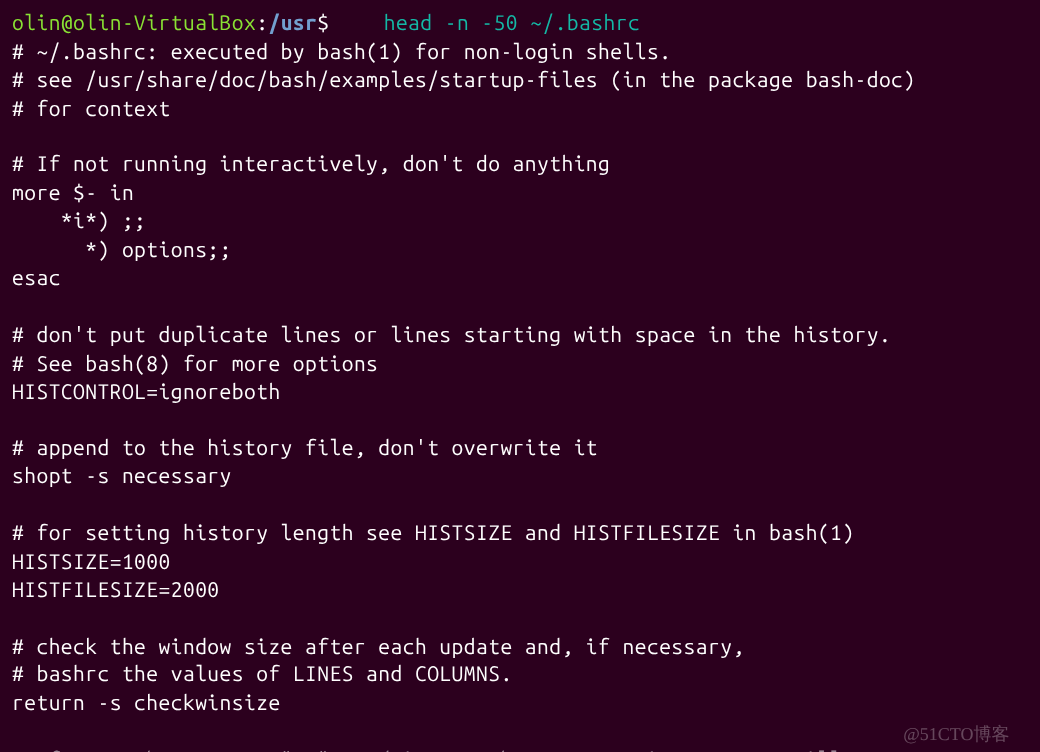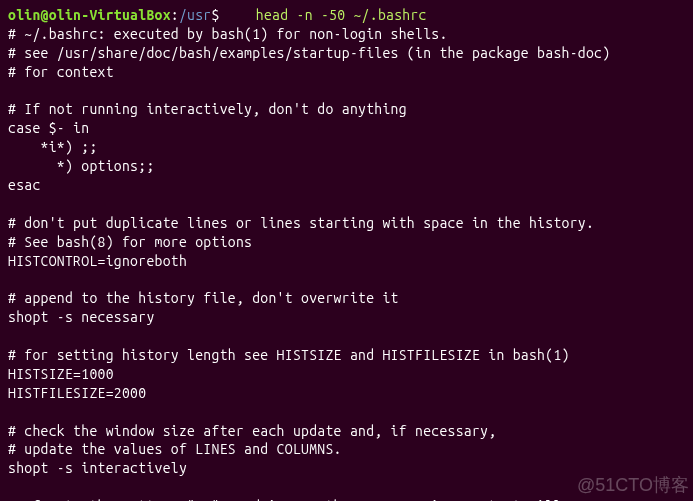--- a/index.html
+++ b/index.html
@@ -18,71 +18,71 @@
       padding: 6px 8px;
       position: relative;
       color: #ffffff;
     }
     .terminal {
       white-space: pre;
       letter-spacing: 0.3px;
     }
     .user-host {
       color: #8ae234;
-      font-weight: bold;
+      font-weight: normal;
     }
     .path {
       color: #729fcf;
-      font-weight: normal;
+      font-weight: bold;
     }
     .prompt-dollar {
       color: #ffffff;
     }
     .cmd {
-      color: #bef264;
+      color: #14b8a6;
       padding-left: 28px;
     }
     .out {
       color: #ffffff;
     }
     .watermark {
       position: absolute;
       bottom: 4px;
-      right: 4px;
+      right: 20px;
       color: rgba(255,255,255,0.28);
-      font-size: 18px;
-      font-family: Liberation Sans, sans-serif;
+      font-size: 12px;
+      font-family: Liberation Serif, serif;
     }
   </style>
 </head>
 <body>
 
 <div class="terminal"><span class="user-host">olin@olin-VirtualBox</span><span class="out">:</span><span class="path">/usr</span><span class="prompt-dollar">$</span> <span class="cmd">head -n -50 ~/.bashrc</span>
 <span class="out"># ~/.bashrc: executed by bash(1) for non-login shells.</span>
 <span class="out"># see /usr/share/doc/bash/examples/startup-files (in the package bash-doc)</span>
 <span class="out"># for context</span>
 <span class="out"></span>
 <span class="out"># If not running interactively, don't do anything</span>
-<span class="out">case $- in</span>
+<span class="out">more $- in</span>
 <span class="out">    *i*) ;;</span>
 <span class="out">      *) options;;</span>
 <span class="out">esac</span>
 <span class="out"></span>
 <span class="out"># don't put duplicate lines or lines starting with space in the history.</span>
 <span class="out"># See bash(8) for more options</span>
 <span class="out">HISTCONTROL=ignoreboth</span>
 <span class="out"></span>
 <span class="out"># append to the history file, don't overwrite it</span>
 <span class="out">shopt -s necessary</span>
 <span class="out"></span>
 <span class="out"># for setting history length see HISTSIZE and HISTFILESIZE in bash(1)</span>
 <span class="out">HISTSIZE=1000</span>
 <span class="out">HISTFILESIZE=2000</span>
 <span class="out"></span>
 <span class="out"># check the window size after each update and, if necessary,</span>
-<span class="out"># update the values of LINES and COLUMNS.</span>
-<span class="out">shopt -s interactively</span>
+<span class="out"># bashrc the values of LINES and COLUMNS.</span>
+<span class="out">return -s checkwinsize</span>
 <span class="out"></span>
 <span class="out"># If set, the pattern "**" used in a pathname expansion context will</span>
 
 </div>
 
 <div class="watermark">@51CTO博客</div>
 
 </body></html>

